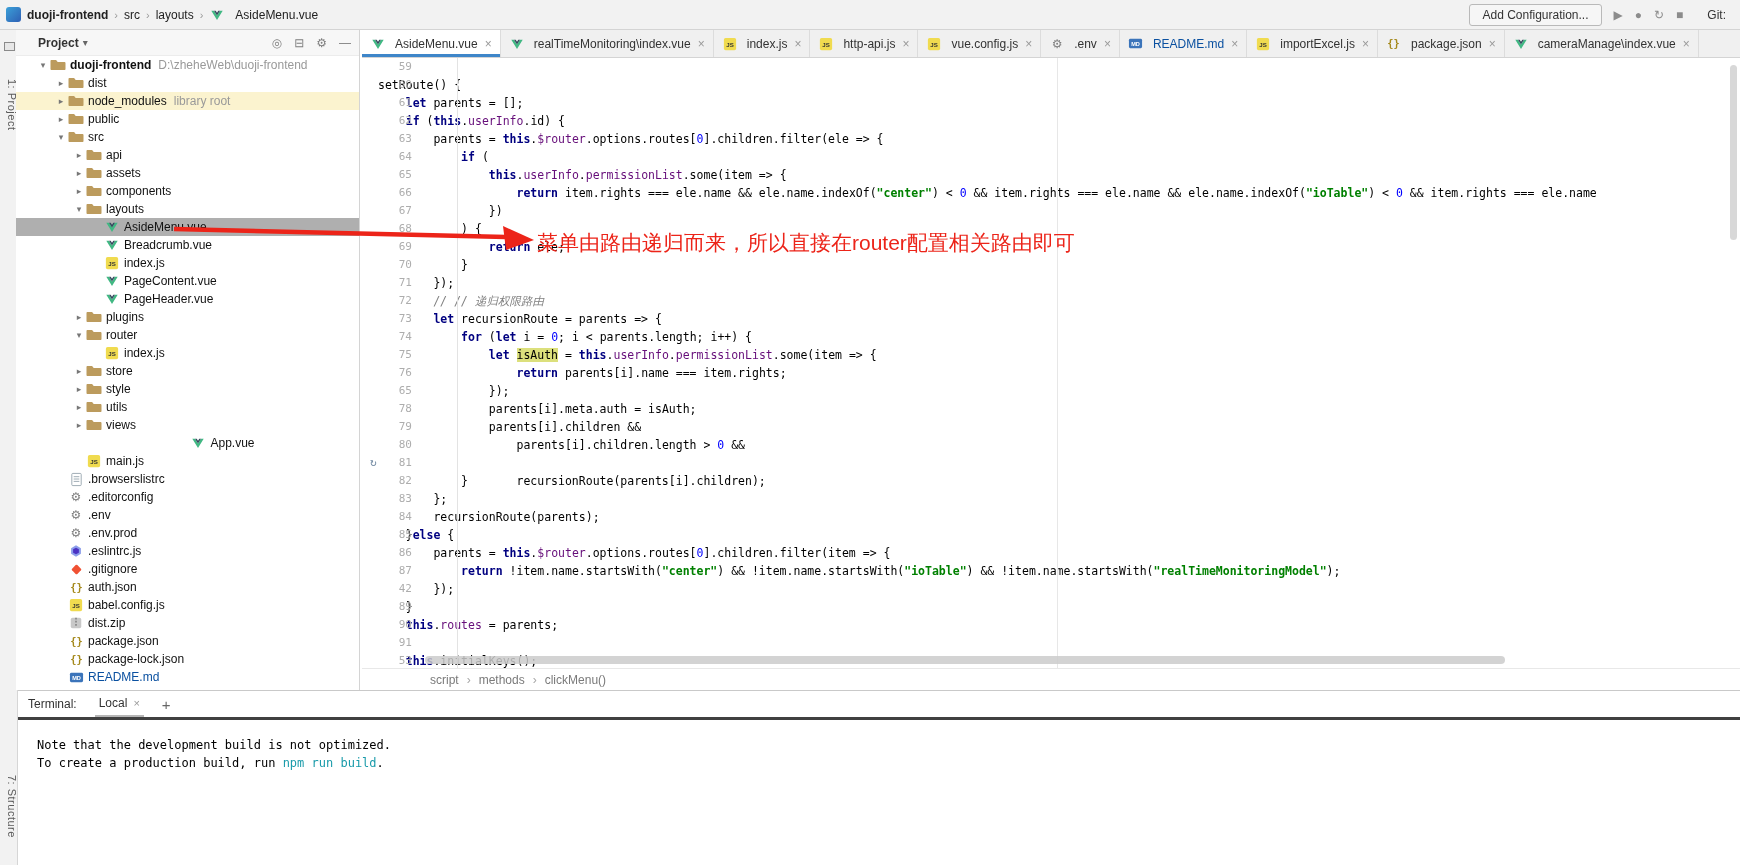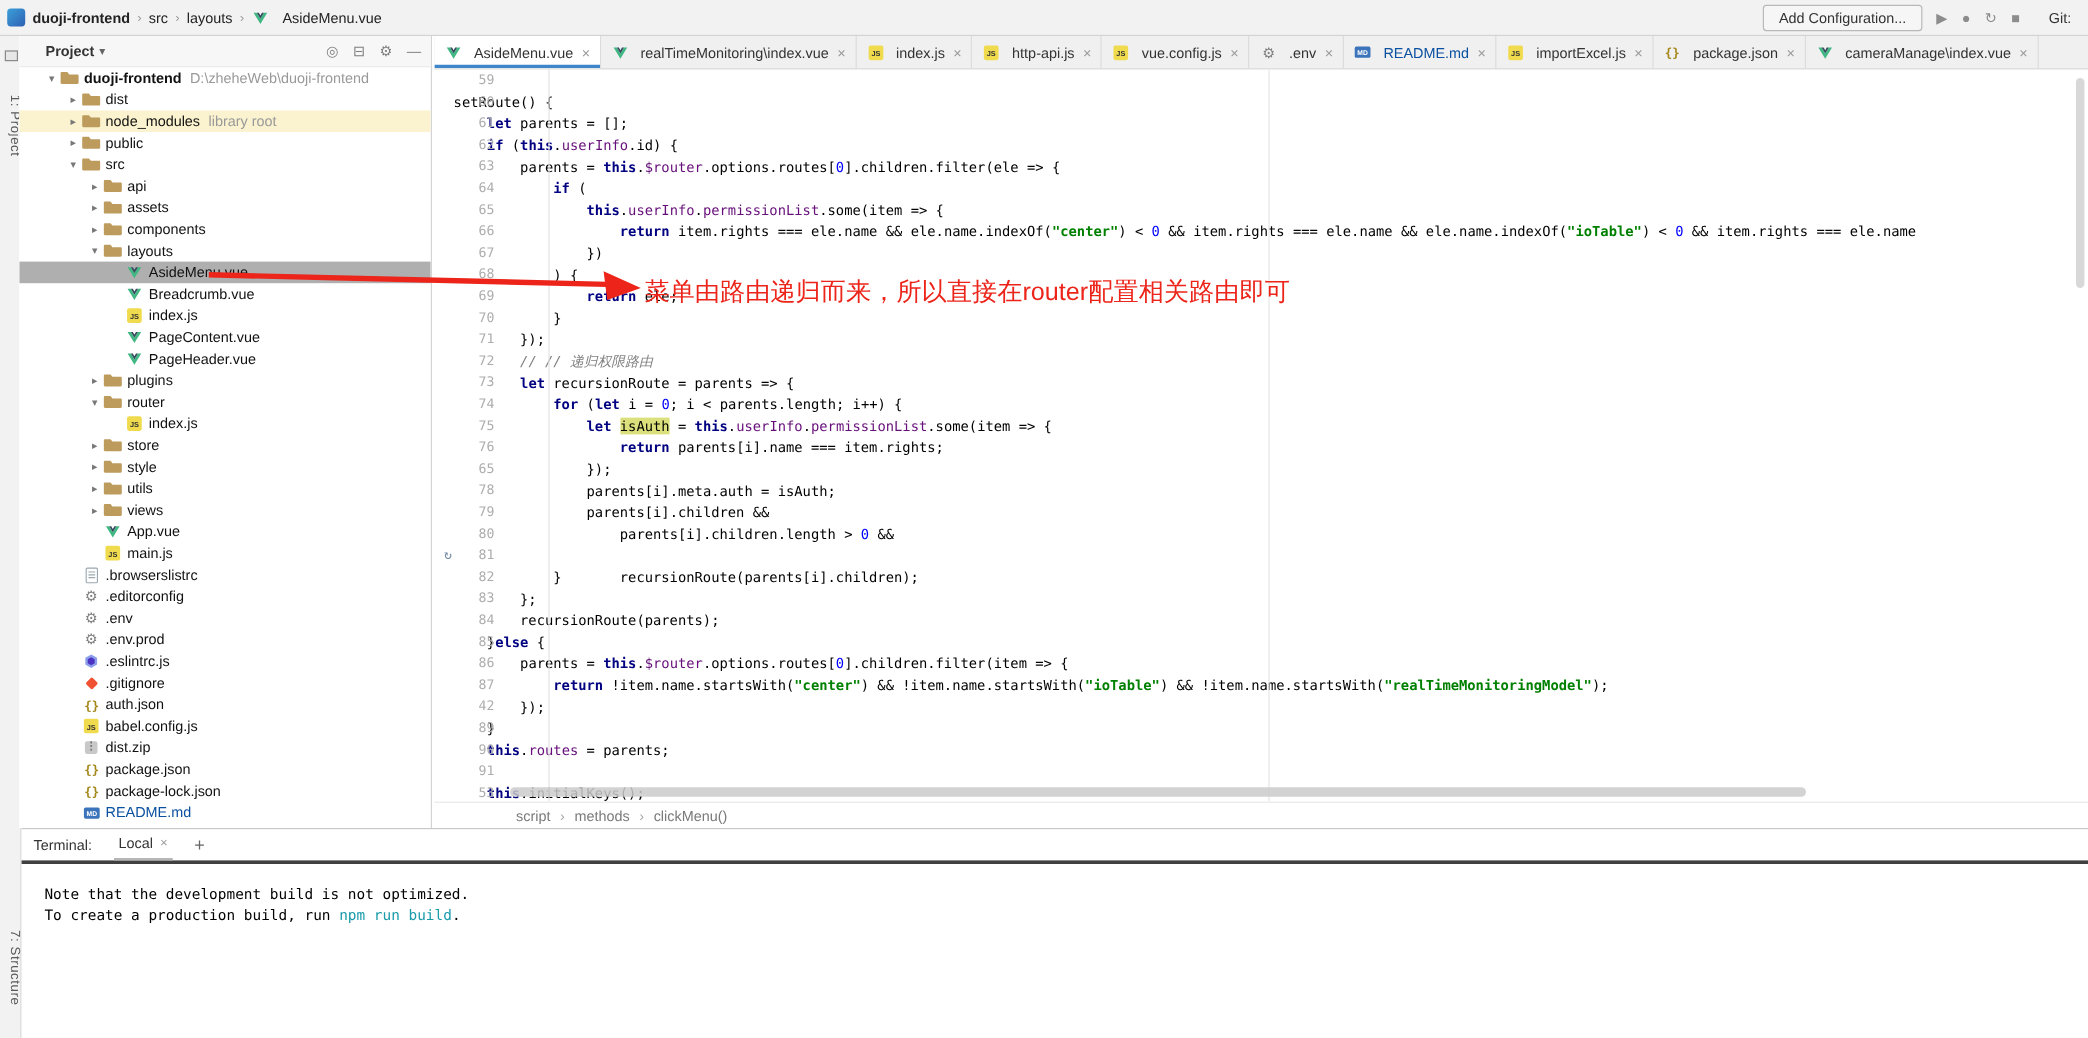--- a/index.html
+++ b/index.html
@@ -331,21 +331,21 @@
         </div>
         <div class="trow" style="padding-left: 56px;">
           <span class="chev">▸</span>
           <span class="fic">
             <svg width="16" height="16" viewBox="0 0 16 16">
               <path d="M1.5 3h4.6l1.6 2h6.9c.5 0 .9.4.9.9V12c0 .6-.4 1-1 1h-13c-.5 0-1-.4-1-1V4c0-.6.5-1 1-1z" fill="#BC9B5D"></path>
             </svg>
           </span>
           <span class="tlabel">views</span>
         </div>
-        <div class="trow" style="padding-left: 56px;">
+        <div class="trow" style="padding-left: 56px; justify-content: center;">
           <span class="chev"></span>
           <span class="fic">
             <svg width="14" height="14" viewBox="0 0 16 16">
               <polygon points="1.5,3 4.6,3 8,8.6 11.4,3 14.5,3 8,13.6" fill="#41B883"></polygon>
               <polygon points="4.6,3 6.5,3 8,5.5 9.5,3 11.4,3 8,8.6" fill="#35495E"></polygon>
             </svg>
           </span>
           <span class="tlabel">App.vue</span>
         </div>
         <div class="trow" style="padding-left: 56px;">

